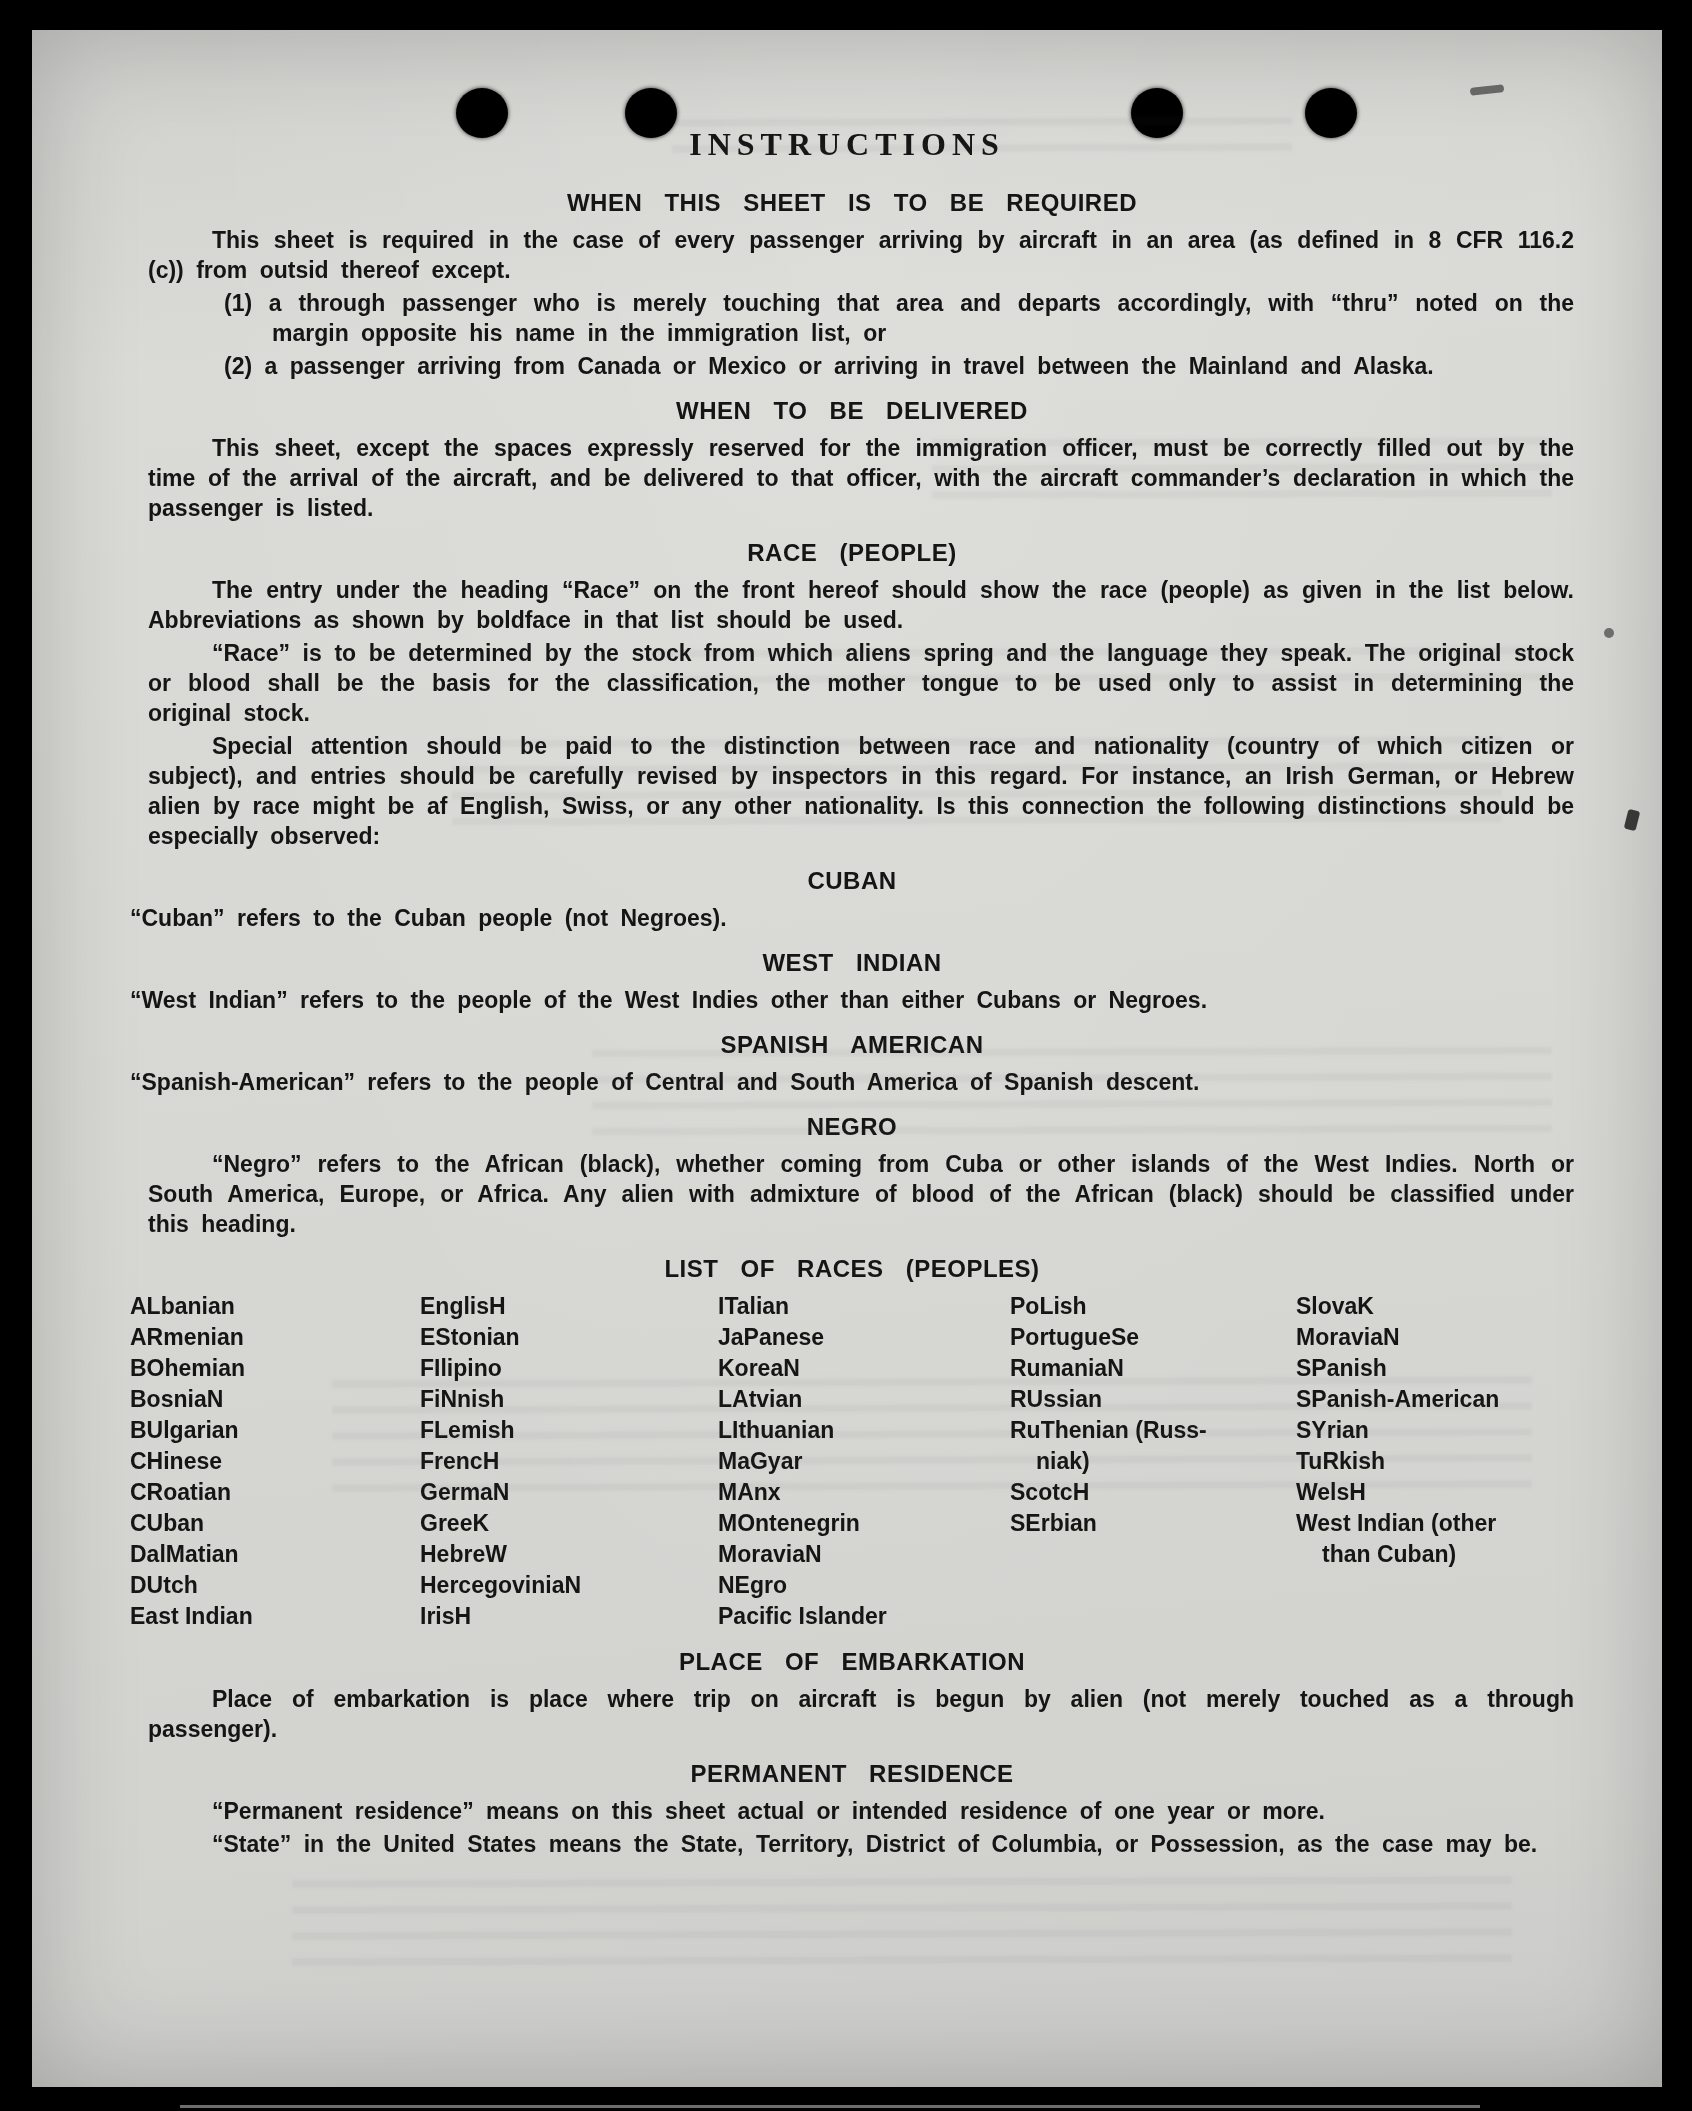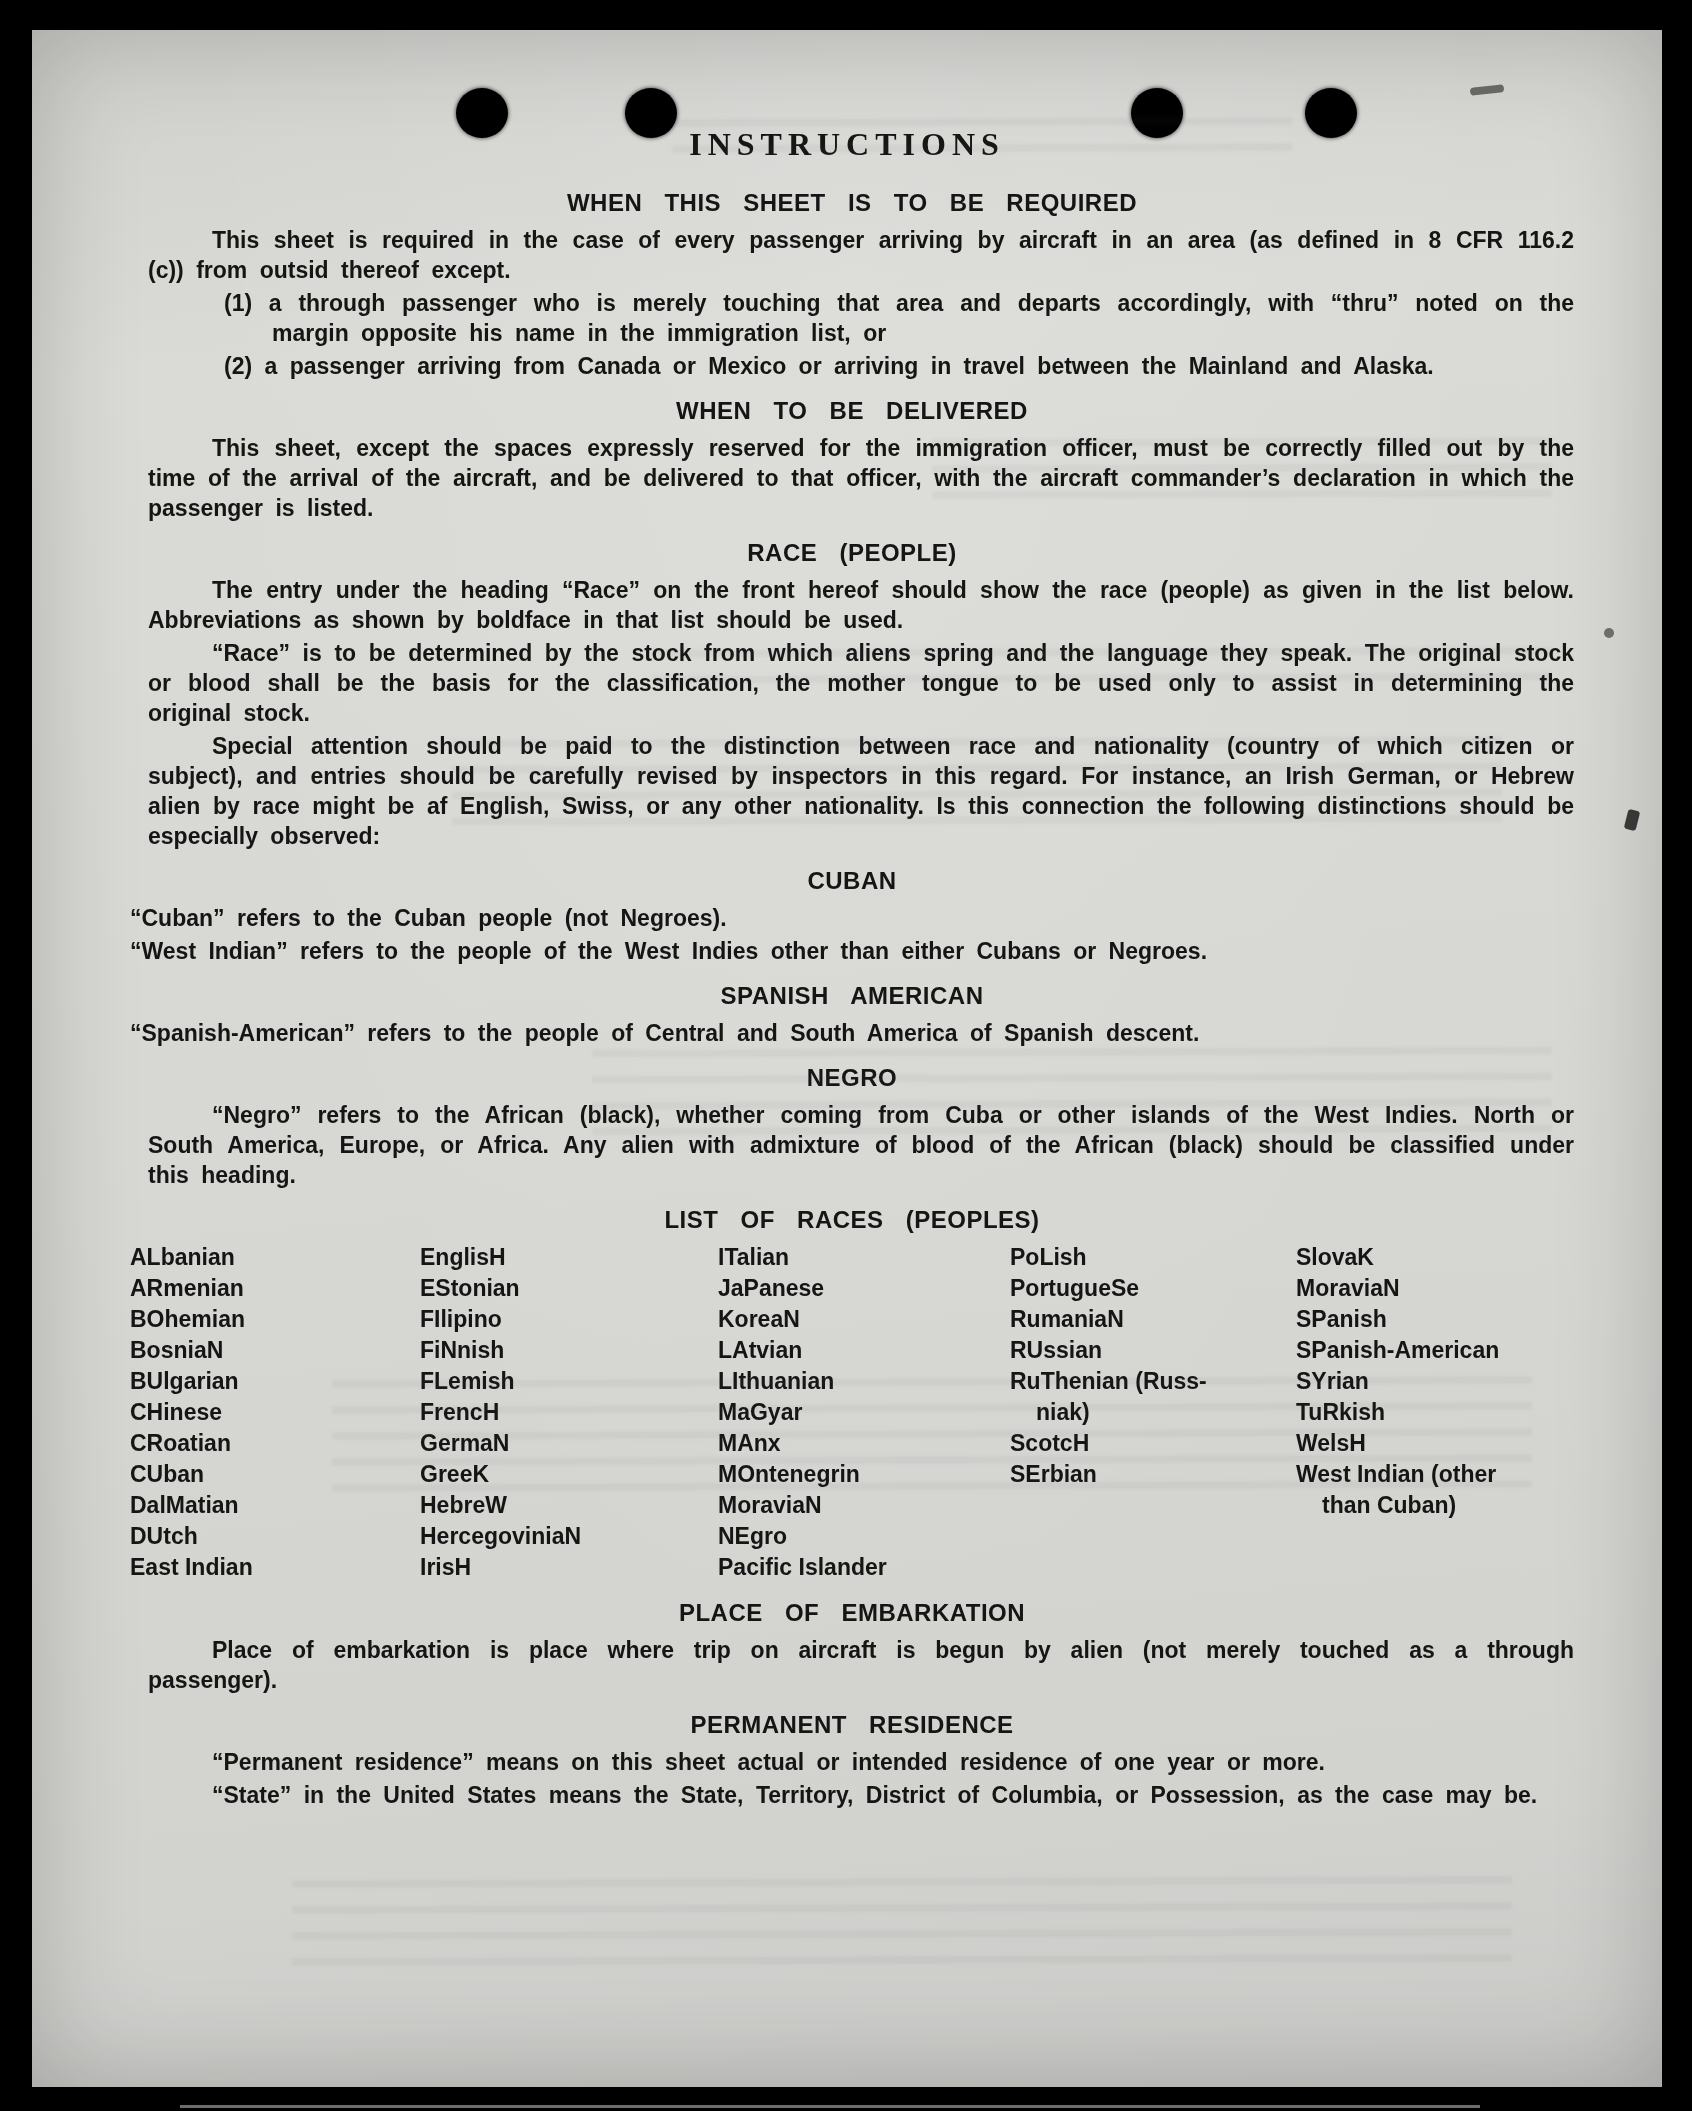--- a/index.html
+++ b/index.html
@@ -133,20 +133,21 @@
     <p class="body indent">This sheet, except the spaces expressly reserved for the immigration officer, must be correctly filled out by the time of the arrival of the aircraft, and be delivered to that officer, with the aircraft commander’s declaration in which the passenger is listed.</p>
 
     <h2 class="sec-heading">RACE (PEOPLE)</h2>
     <p class="body indent">The entry under the heading “Race” on the front hereof should show the race (people) as given in the list below. Abbreviations as shown by boldface in that list should be used.</p>
     <p class="body indent">“Race” is to be determined by the stock from which aliens spring and the language they speak. The original stock or blood shall be the basis for the classification, the mother tongue to be used only to assist in determining the original stock.</p>
     <p class="body indent">Special attention should be paid to the distinction between race and nationality (country of which citizen or subject), and entries should be carefully revised by inspectors in this regard. For instance, an Irish German, or Hebrew alien by race might be af English, Swiss, or any other nationality. Is this connection the following distinctions should be especially observed:</p>
 
     <h2 class="sec-heading">CUBAN</h2>
     <p class="body">“Cuban” refers to the Cuban people (not Negroes).</p>
 
+    <h2 class="sec-heading">WEST INDIAN</h2>
     <p class="body">“West Indian” refers to the people of the West Indies other than either Cubans or Negroes.</p>
 
     <h2 class="sec-heading">SPANISH AMERICAN</h2>
     <p class="body">“Spanish-American” refers to the people of Central and South America of Spanish descent.</p>
 
     <h2 class="sec-heading">NEGRO</h2>
     <p class="body indent">“Negro” refers to the African (black), whether coming from Cuba or other islands of the West Indies. North or South America, Europe, or Africa. Any alien with admixture of blood of the African (black) should be classified under this heading.</p>
 
     <h2 class="sec-heading">LIST OF RACES (PEOPLES)</h2>
     <div class="races">

